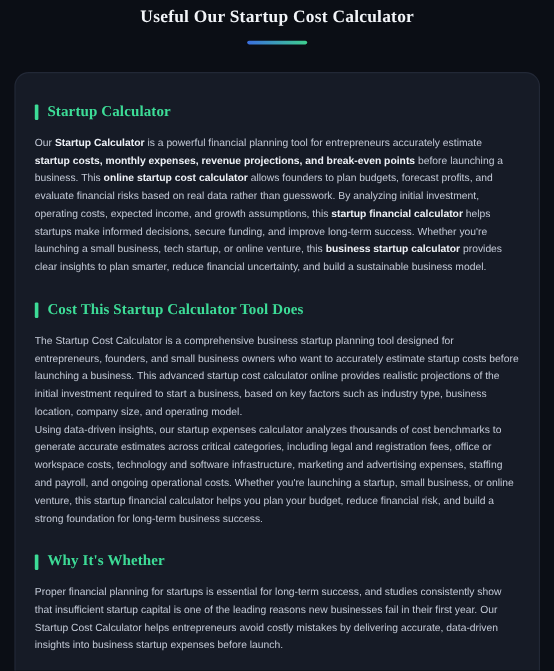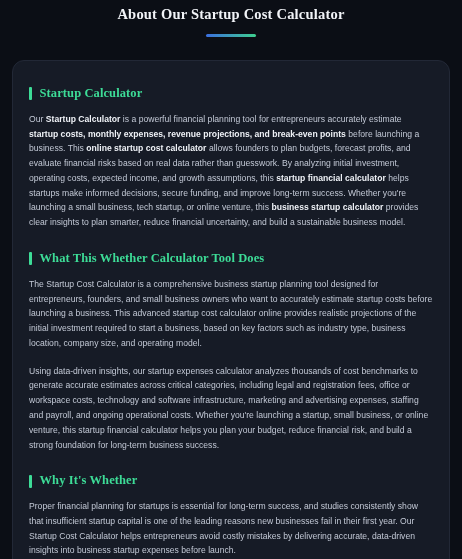--- a/index.html
+++ b/index.html
@@ -89,54 +89,53 @@
     letter-spacing: 0.1px;
     line-height: 1.1;
   }
 
   .para {
     font-size: 8.6px;
     line-height: 1.72;
     color: #c3c9d6;
     letter-spacing: 0.01px;
     text-align: left;
-    margin-bottom: 13px;
   }
 
   .para:last-child { margin-bottom: 0; }
 
   .para b {
     color: #eef1f6;
     font-weight: bold;
   }
 </style>
 </head>
 <body>
 
 <div class="page">
 
-  <h1 class="page-title">About Our Startup Cost Calculator</h1>
+  <h1 class="page-title">Useful Our Startup Cost Calculator</h1>
 
   <div class="title-underline-wrap">
     <div class="title-underline"></div>
   </div>
 
   <div class="card">
     <div id="sections-root">
         <div class="section">
           <div class="section-heading">
             <span class="heading-bar"></span>
             <span class="heading-text">Startup Calculator</span>
           </div>
           <p class="para"><span>Our </span><b>Startup Calculator</b><span> is a powerful financial planning tool for entrepreneurs accurately estimate </span><b>startup costs, monthly expenses, revenue projections, and break-even points</b><span> before launching a business. This </span><b>online startup cost calculator</b><span> allows founders to plan budgets, forecast profits, and evaluate financial risks based on real data rather than guesswork. By analyzing initial investment, operating costs, expected income, and growth assumptions, this </span><b>startup financial calculator</b><span> helps startups make informed decisions, secure funding, and improve long-term success. Whether you're launching a small business, tech startup, or online venture, this </span><b>business startup calculator</b><span> provides clear insights to plan smarter, reduce financial uncertainty, and build a sustainable business model.</span></p>
         </div>
         <div class="section">
           <div class="section-heading">
             <span class="heading-bar"></span>
-            <span class="heading-text">What This Whether Calculator Tool Does</span>
+            <span class="heading-text">Cost This Startup Calculator Tool Does</span>
           </div>
           <p class="para"><span>The Startup Cost Calculator is a comprehensive business startup planning tool designed for entrepreneurs, founders, and small business owners who want to accurately estimate startup costs before launching a business. This advanced startup cost calculator online provides realistic projections of the initial investment required to start a business, based on key factors such as industry type, business location, company size, and operating model.</span></p>
           <p class="para"><span>Using data-driven insights, our startup expenses calculator analyzes thousands of cost benchmarks to generate accurate estimates across critical categories, including legal and registration fees, office or workspace costs, technology and software infrastructure, marketing and advertising expenses, staffing and payroll, and ongoing operational costs. Whether you're launching a startup, small business, or online venture, this startup financial calculator helps you plan your budget, reduce financial risk, and build a strong foundation for long-term business success.</span></p>
         </div>
         <div class="section">
           <div class="section-heading">
             <span class="heading-bar"></span>
             <span class="heading-text">Why It's Whether</span>
           </div>
           <p class="para"><span>Proper financial planning for startups is essential for long-term success, and studies consistently show that insufficient startup capital is one of the leading reasons new businesses fail in their first year. Our Startup Cost Calculator helps entrepreneurs avoid costly mistakes by delivering accurate, data-driven insights into business startup expenses before launch.</span></p>

